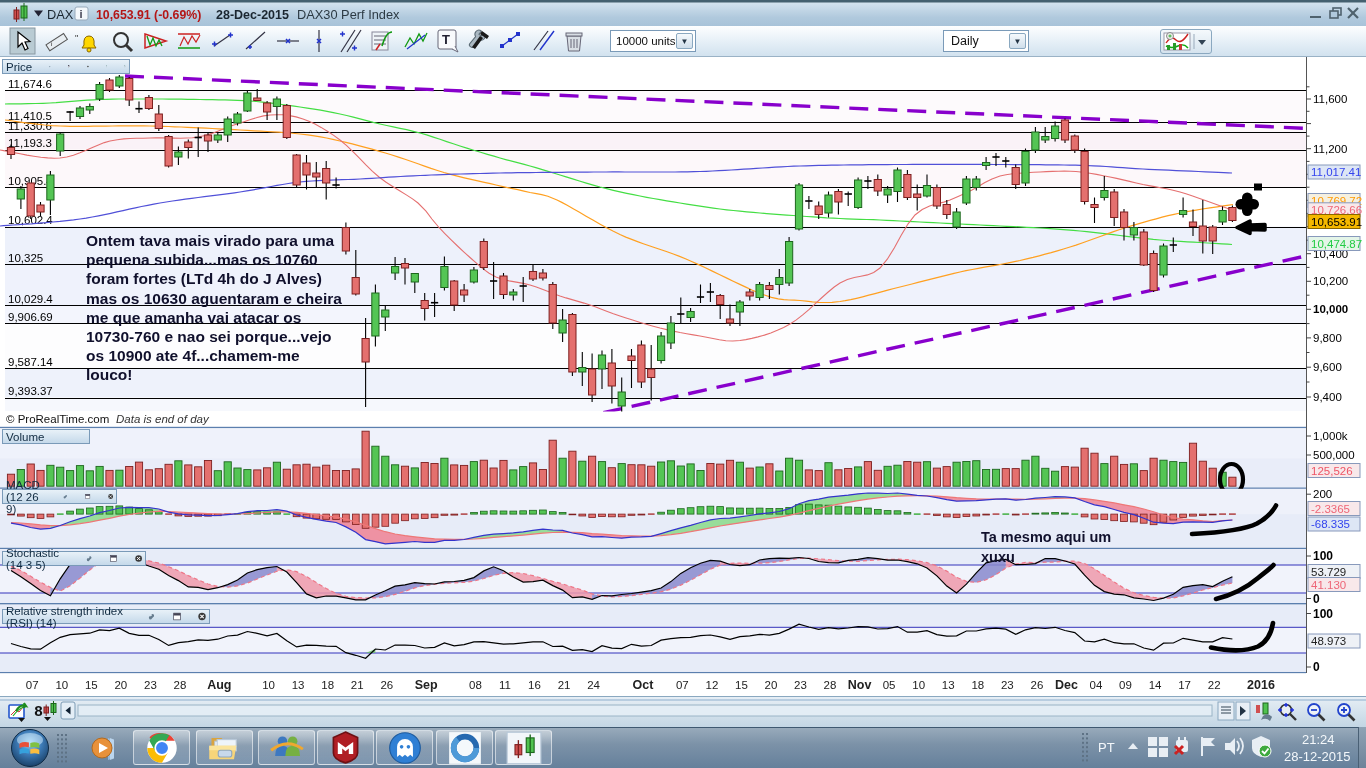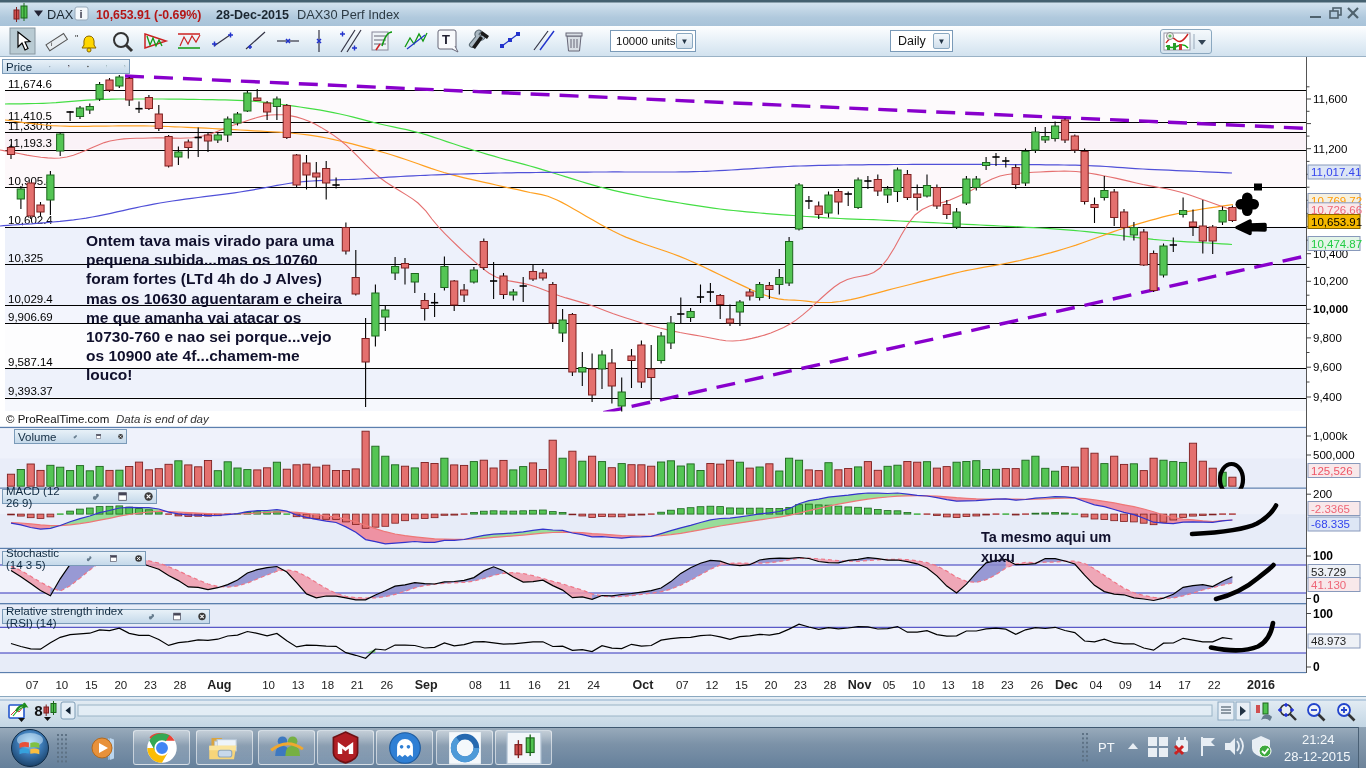--- a/index.html
+++ b/index.html
@@ -857,21 +857,21 @@
         <path d="M2,6 l14,0 -1.5,15 -11,0 z" fill="#d8dee4" stroke="#667"></path>
         <rect x="1" y="3" width="16" height="3" fill="#d8dee4" stroke="#667"></rect>
         <g stroke="#667">
           <line x1="6" y1="9" x2="6" y2="18"></line>
           <line x1="9" y1="9" x2="9" y2="18"></line>
           <line x1="12" y1="9" x2="12" y2="18"></line>
         </g>
       </g>
  </svg>
  <div class="dd" style="left:610px;width:86px;font-size:11.5px;padding-left:5px">10000 units<div class="dda">▼</div></div>
- <div class="dd" style="left:890px;width:63px">Daily<div class="dda">▼</div></div>
+ <div class="dd" style="left:943px;width:86px">Daily<div class="dda">▼</div></div>
  <div style="position:absolute;left:1160px;top:3px;width:52px;height:25px;border:1px solid #8aa8c0;border-radius:3px;background:linear-gradient(#f5f9fc,#d5e3ee)">
   <svg width="50" height="23">
         <rect x="3" y="3" width="26" height="17" fill="#fff" stroke="#99a"></rect>
         <path d="M5,13 q5,-8 10,-3 q5,5 12,-6" fill="none" stroke="#cc2222" stroke-width="1.4"></path>
         <path d="M5,16 q6,3 12,0 q6,-3 10,2" fill="none" stroke="#11aa11" stroke-width="1.4"></path>
         <rect x="6" y="15" width="3" height="5" fill="#2a9a2a"></rect>
         <rect x="12" y="13" width="3" height="7" fill="#2a9a2a"></rect>
         <rect x="18" y="14" width="3" height="6" fill="#cc3333"></rect>
         <circle cx="9" cy="6" r="3.5" fill="#eee" stroke="#888"></circle>
         <path d="M7.5,6 l3,0 m-1.5,-1.5 l0,3" stroke="#55bb55" stroke-width="1.3"></path>
@@ -889,30 +889,30 @@
     </svg><svg class="picon" viewBox="0 0 12 12">
       <circle cx="6" cy="6" r="5.5" fill="#3a3a3a"></circle>
       <path d="M3.5,3.5 l5,5 m0,-5 l-5,5" stroke="#fff" stroke-width="1.6"></path>
     </svg><svg class="picon" viewBox="0 0 12 12" style="opacity:.65">
       <rect x="0" y="0" width="12" height="12" fill="#dce6ee" stroke="#8aa"></rect>
       <path d="M6,2 v5 m-3,-2 l3,3 3,-3" stroke="#567" fill="none" stroke-width="1.4"></path>
     </svg><svg class="picon" viewBox="0 0 12 12" style="opacity:.65">
       <rect x="0" y="0" width="12" height="12" fill="#dce6ee" stroke="#8aa"></rect>
       <path d="M6,10 v-5 m-3,2 l3,-3 3,3" stroke="#567" fill="none" stroke-width="1.4"></path>
     </svg></div>
-<div class="phdr" style="left:14px;top:429px;width:113px">Volume <svg class="picon" viewBox="0 0 12 12">
+<div class="phdr" style="left:2px;top:429px;width:88px">Volume <svg class="picon" viewBox="0 0 12 12">
       <path d="M2,10 q-2,-3 1,-5 l1,1 2,-2 -1,-1 q3,-1.5 4,1 q.5,2 -1.5,3 l-3,3.5 z" fill="#667c8e"></path>
     </svg><svg class="picon" viewBox="0 0 12 12">
       <rect x="1" y="1" width="10" height="10" fill="#fff" stroke="#445"></rect>
       <rect x="1" y="1" width="10" height="3.5" fill="#445"></rect>
     </svg><svg class="picon" viewBox="0 0 12 12">
       <circle cx="6" cy="6" r="5.5" fill="#3a3a3a"></circle>
       <path d="M3.5,3.5 l5,5 m0,-5 l-5,5" stroke="#fff" stroke-width="1.6"></path>
     </svg></div>
-<div class="phdr" style="left:2px;top:489px;width:155px">MACD (12 26 9) <svg class="picon" viewBox="0 0 12 12">
+<div class="phdr" style="left:2px;top:489px;width:115px">MACD (12 26 9) <svg class="picon" viewBox="0 0 12 12">
       <path d="M2,10 q-2,-3 1,-5 l1,1 2,-2 -1,-1 q3,-1.5 4,1 q.5,2 -1.5,3 l-3,3.5 z" fill="#667c8e"></path>
     </svg><svg class="picon" viewBox="0 0 12 12">
       <rect x="1" y="1" width="10" height="10" fill="#fff" stroke="#445"></rect>
       <rect x="1" y="1" width="10" height="3.5" fill="#445"></rect>
     </svg><svg class="picon" viewBox="0 0 12 12">
       <circle cx="6" cy="6" r="5.5" fill="#3a3a3a"></circle>
       <path d="M3.5,3.5 l5,5 m0,-5 l-5,5" stroke="#fff" stroke-width="1.6"></path>
     </svg></div>
 <div class="phdr" style="left:2px;top:551px;width:144px">Stochastic (14 3 5) <svg class="picon" viewBox="0 0 12 12">
       <path d="M2,10 q-2,-3 1,-5 l1,1 2,-2 -1,-1 q3,-1.5 4,1 q.5,2 -1.5,3 l-3,3.5 z" fill="#667c8e"></path>

